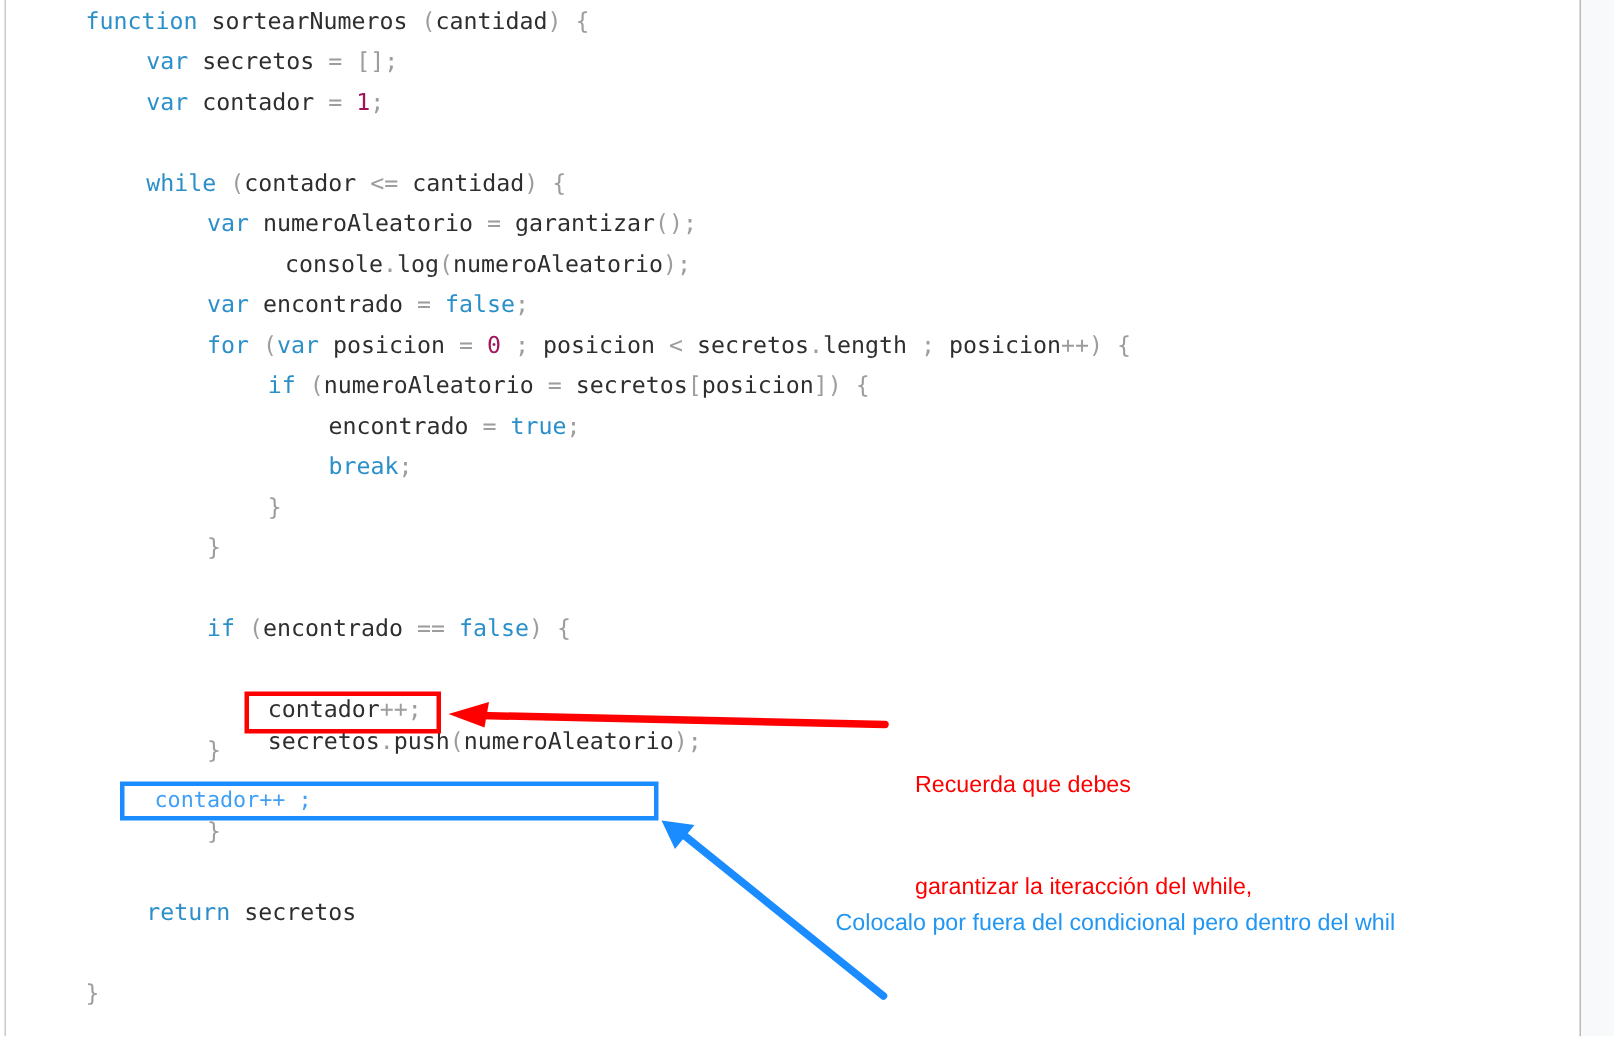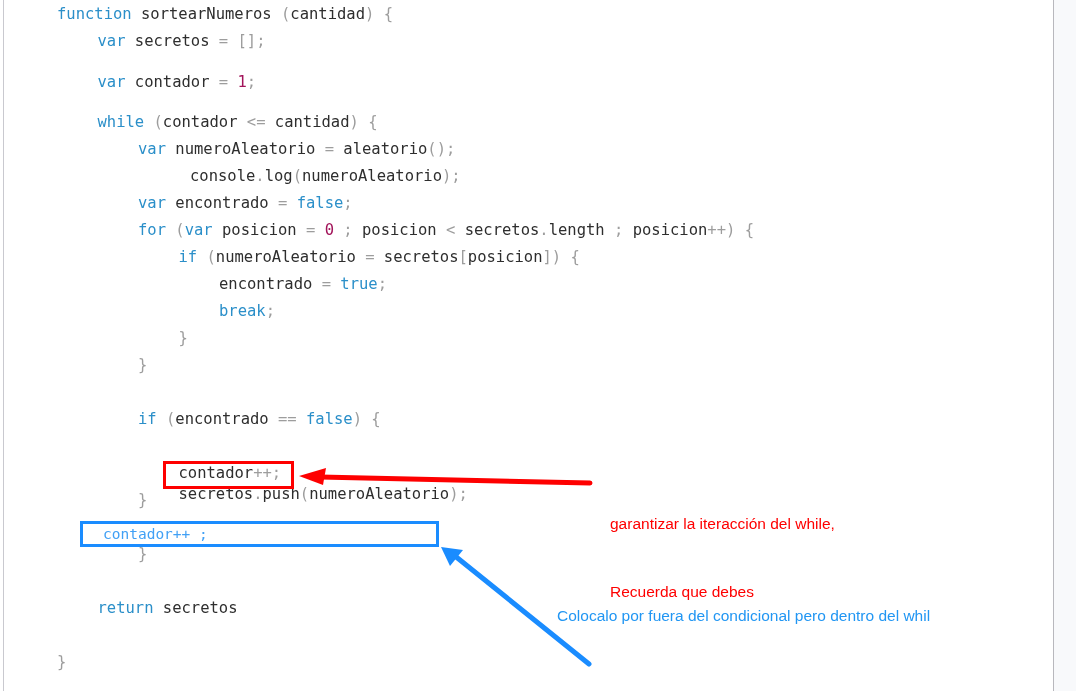--- a/index.html
+++ b/index.html
@@ -144,23 +144,23 @@
 <body>
 
 <div id="root">
 
   <div class="edge-rule-left"></div>
 
   <div class="code-area">
     <div id="code-lines">
         <div class="code-line" style="top: 5px; left: 57px;"><span class="kw">function</span><span class="pun"> </span><span class="id">sortearNumeros</span><span class="pun"> (</span><span class="id">cantidad</span><span class="pun">) {</span></div>
         <div class="code-line" style="top: 32px; left: 97.5px;"><span class="kw">var</span><span class="pun"> </span><span class="id">secretos</span><span class="pun"> = </span><span class="pun">[];</span></div>
-        <div class="code-line" style="top: 59px; left: 97.5px; margin-top: 14px;"><span class="kw">var</span><span class="pun"> </span><span class="id">contador</span><span class="pun"> = </span><span class="num">1</span><span class="pun">;</span></div>
+        <div class="code-line" style="top: 59px; left: 97.5px;"><span class="kw">var</span><span class="pun"> </span><span class="id">contador</span><span class="pun"> = </span><span class="num">1</span><span class="pun">;</span></div>
         <div class="code-line" style="top: 113px; left: 97.5px;"><span class="kw">while</span><span class="pun"> (</span><span class="id">contador</span><span class="pun"> &lt;= </span><span class="id">cantidad</span><span class="pun">) {</span></div>
-        <div class="code-line" style="top: 140px; left: 138px;"><span class="kw">var</span><span class="pun"> </span><span class="id">numeroAleatorio</span><span class="pun"> = </span><span class="id">aleatorio</span><span class="pun">();</span></div>
+        <div class="code-line" style="top: 140px; left: 138px;"><span class="kw">var</span><span class="pun"> </span><span class="id">numeroAleatorio</span><span class="pun"> = </span><span class="id">garantizar</span><span class="pun">();</span></div>
         <div class="code-line" style="top: 167px; left: 154px; margin-left: 36px;"><span class="id">console</span><span class="pun">.</span><span class="id">log</span><span class="pun">(</span><span class="id">numeroAleatorio</span><span class="pun">);</span></div>
         <div class="code-line" style="top: 194px; left: 138px;"><span class="kw">var</span><span class="pun"> </span><span class="id">encontrado</span><span class="pun"> = </span><span class="kw">false</span><span class="pun">;</span></div>
         <div class="code-line" style="top: 221px; left: 138px;"><span class="kw">for</span><span class="pun"> (</span><span class="kw">var</span><span class="pun"> </span><span class="id">posicion</span><span class="pun"> = </span><span class="num">0</span><span class="pun"> ; </span><span class="id">posicion</span><span class="pun"> &lt; </span><span class="id">secretos</span><span class="pun">.</span><span class="id">length</span><span class="pun"> ; </span><span class="id">posicion</span><span class="pun">++) {</span></div>
         <div class="code-line" style="top: 248px; left: 178.5px;"><span class="kw">if</span><span class="pun"> (</span><span class="id">numeroAleatorio</span><span class="pun"> = </span><span class="id">secretos</span><span class="pun">[</span><span class="id">posicion</span><span class="pun">]) {</span></div>
         <div class="code-line" style="top: 275px; left: 219px; text-align: center;"><span class="id">encontrado</span><span class="pun"> = </span><span class="kw">true</span><span class="pun">;</span></div>
         <div class="code-line" style="top: 302px; left: 219px;"><span class="kw">break</span><span class="pun">;</span></div>
         <div class="code-line" style="top: 329px; left: 178.5px;"><span class="pun">}</span></div>
         <div class="code-line" style="top: 356px; left: 138px;"><span class="pun">}</span></div>
         <div class="code-line" style="top: 410px; left: 138px; text-align: right;"><span class="kw">if</span><span class="pun"> (</span><span class="id">encontrado</span><span class="pun"> == </span><span class="kw">false</span><span class="pun">) {</span></div>
         <div class="code-line" style="top: 437px; left: 178.5px; margin-top: 48px;"><span class="id">secretos</span><span class="pun">.</span><span class="id">push</span><span class="pun">(</span><span class="id">numeroAleatorio</span><span class="pun">);</span></div>
@@ -184,22 +184,22 @@
       <path d="M 299 476 L 326 468 L 323 485 Z" fill="#fe0000"></path>
     </g>
 
     <g>
       <path d="M 589 664 L 455 556" stroke="#1a8cff" stroke-width="5" fill="none" stroke-linecap="round"></path>
       <path d="M 441 547 L 463 550 L 450 566 Z" fill="#1a8cff"></path>
     </g>
   </svg>
 
   <div class="note-red">
+    <div>Recuerda que debes</div>
     <div>garantizar la iteracción del while,</div>
-    <div>Recuerda que debes</div>
   </div>
 
   <div class="note-blue">Colocalo por fuera del condicional pero dentro del whil</div>
 
   <div class="edge-rule-right"></div>
   <div class="right-gutter"></div>
 
 </div>
 
 </body></html>

